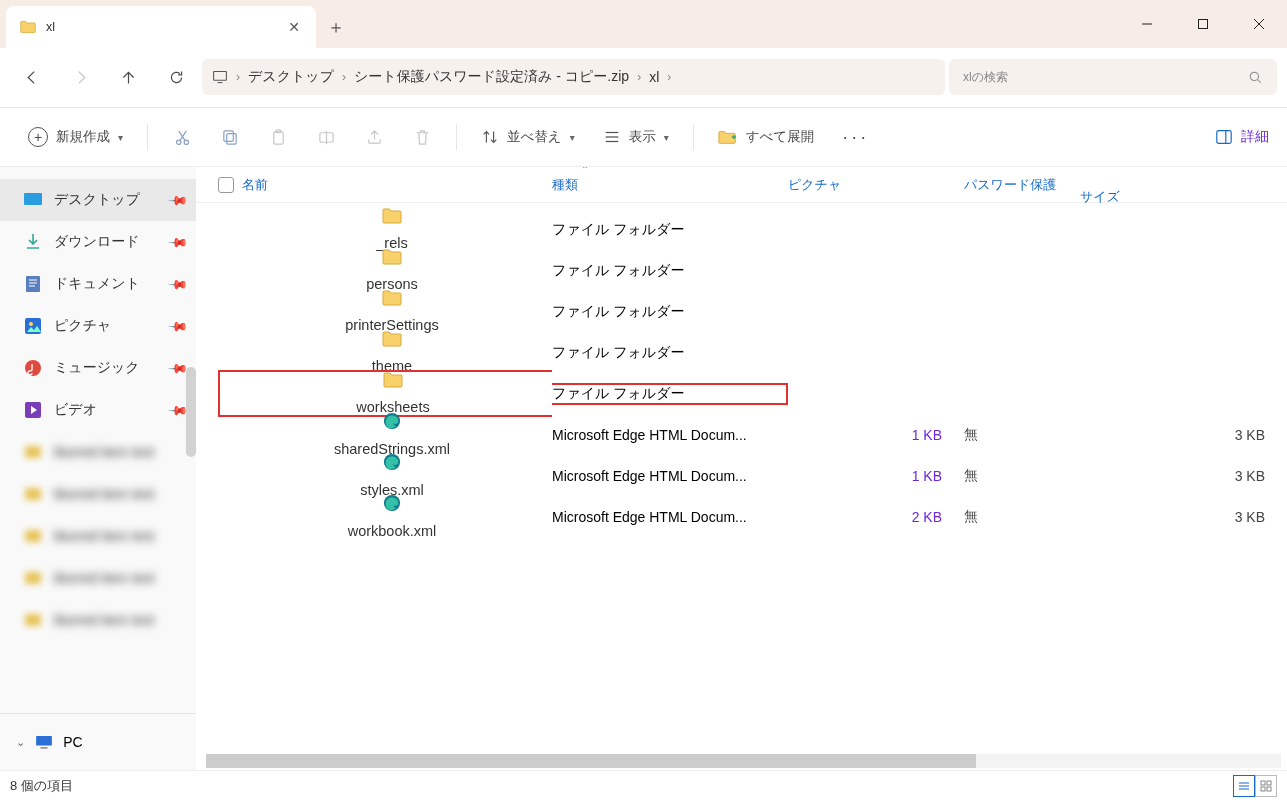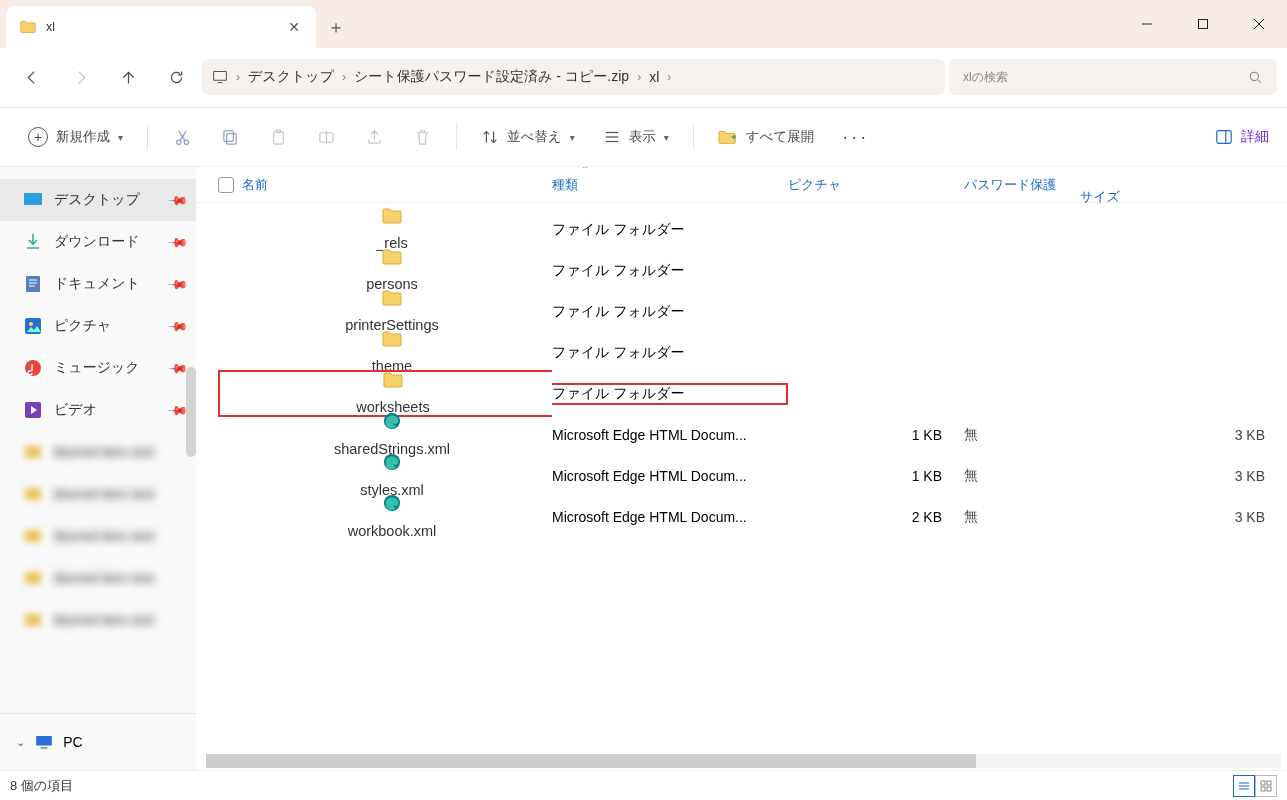--- a/index.html
+++ b/index.html
@@ -58,21 +58,21 @@
   .col-type { width:236px; }
   .col-csize { width:176px; }
   .col-pw { width:116px; }
   .col-size { flex:1;margin-top:24px; }
   .sort-chev { position:absolute; left:385px; top:-3px; font-size:10px; color:#888; }
 
   .file-rows { flex:1; overflow:auto; padding:6px 0 0 22px; }
   .row { display:flex; align-items:center; height:41px; font-size:14.5px; color:#333; }
   .row .cell-name { width:334px; display:flex; align-items:center; gap:11px; padding-left:14px;flex-direction:column; }
   .row .cell-type { width:236px; font-size:14px; color:#000000; }
-  .row .cell-csize { width:176px; text-align:right; padding-right:22px; font-size:14px; color:#000000; }
+  .row .cell-csize { width:176px; text-align:right; padding-right:22px; font-size:14px; color:#6d28d9; }
   .row .cell-pw { width:116px; font-size:14px; color:#444; }
   .row .cell-size { flex:1; text-align:right; padding-right:22px; font-size:14px; color:#444;}
   .highlight-box { border:2px solid #e03030; }
 
   .folder-icon { width:20px; height:16px; }
   .edge-icon { width:18px; height:18px; }
 
   .hscroll { height:14px; background:#f3f3f3; margin:0 6px 2px 10px; position:relative; }
   .hscroll-thumb { position:absolute; left:0; width:770px; height:100%; background:#ccc; }
 

